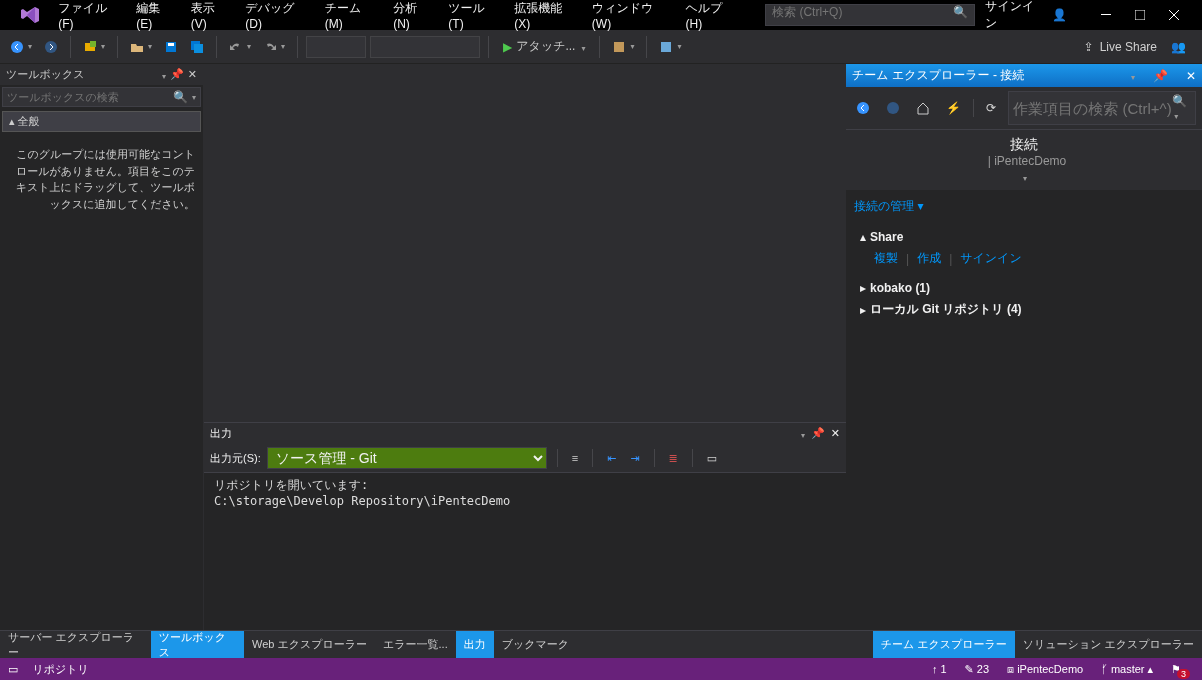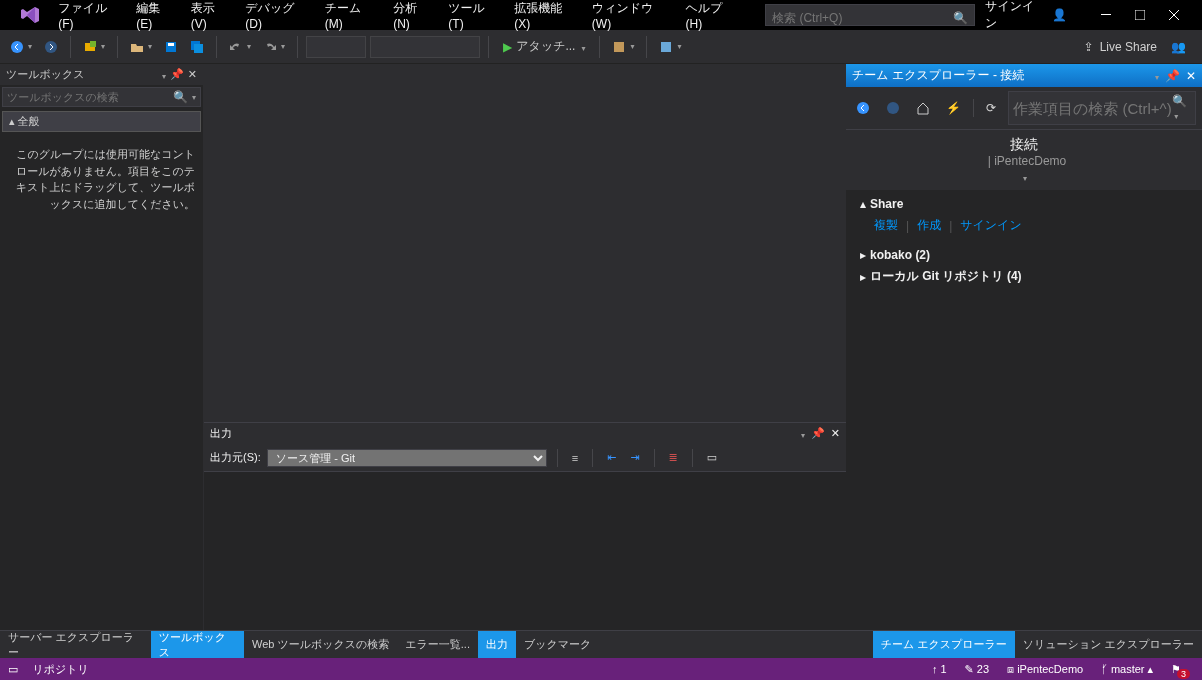--- a/index.html
+++ b/index.html
@@ -1,21 +1,21 @@
 <!DOCTYPE html>
 <html><head>
 <meta charset="utf-8">
 <style>
 * { margin: 0; padding: 0; box-sizing: border-box; font-family: "Segoe UI", "Yu Gothic UI", sans-serif; }
 body { background: #2d2d30; color: #f1f1f1; font-size: 12px; overflow: hidden; width: 1202px; height: 680px; position: relative; }
 .titlebar { background: #000000; height: 30px; display: flex; align-items: center; padding: 0 11px; }
 .vs-logo { width: 24px; height: 24px; margin: 0 8px; display: flex; align-items: center; justify-content: center; }
 .menu { display: flex; align-items: center; }
 .menu-item { padding: 4px 8px; cursor: pointer; color: #f1f1f1; }
-.search-box { margin-left: 20px; flex: 0 0 210px; height: 22px; background: #333337; border: 1px solid #3f3f46; display: flex; align-items: flex-end; padding: 0 6px; color: #999; position: relative; }
+.search-box { margin-left: 20px; flex: 0 0 210px; height: 22px; background: #333337; border: 1px solid #3f3f46; display: flex; align-items: flex-start; padding: 0 6px; color: #999; position: relative; }
 .search-box input { background: transparent; border: none; color: #f1f1f1; width: 100%; font-size: 12px; outline: none; }
 .signin { margin-left: auto; display: flex; align-items: center; gap: 8px; padding: 0 10px; }
 .window-controls { display: flex; align-items: center; margin-left: 12px; }
 .window-btn { width: 34px; height: 26px; display: flex; align-items: center; justify-content: center; cursor: pointer; }
 .toolbar { background: #2d2d30; height: 34px; display: flex; align-items: center; padding: 0 6px; border-bottom: 1px solid #222; gap: 4px; }
 .toolbar .sep { width: 1px; height: 22px; background: #46464a; margin: 0 4px; }
 .tbtn { padding: 4px; display: flex; align-items: center; gap: 2px; cursor: pointer; color: #d0d0d0; }
 .combo { background: #333337; border: 1px solid #434346; height: 22px; min-width: 60px; }
 .attach { color: #cccccc; display: flex; align-items: center; gap: 4px; padding: 2px 6px; }
 .liveshare { margin-left: auto; display: flex; align-items: center; gap: 14px; padding-right: 10px; color: #d0d0d0; }
@@ -29,28 +29,28 @@
 .panel-search input { background: transparent; border: none; color: #f1f1f1; width: 100%; font-size: 11px; outline: none; }
 .section-header { background: #3f3f46; padding: 2px 6px; font-size: 11px; color: #ccc; border: 1px solid #555; margin: 2px; }
 .empty-msg { padding: 12px 8px; text-align: right; font-size: 11px; color: #d0d0d0; line-height: 1.5; }
 
 .center-area { flex: 1; display: flex; flex-direction: column; background: #1e1e1e; }
 .editor-blank { flex: 1; background: #2d2d30; }
 
 .output-panel { height: 208px; background: #252526; display: flex; flex-direction: column; border-top: 1px solid #3f3f46; }
 .output-title { background: #2d2d30; padding: 3px 6px; display: flex; align-items: center; font-size: 11px; }
 .output-toolbar { background: #2d2d30; padding: 3px 6px; display: flex; align-items: center; gap: 6px; font-size: 11px; border-bottom: 1px solid #3f3f46; }
-.output-toolbar select { background: #737373; border: 1px solid #3f3f46; color: #f1f1f1; font-size: 11px; padding: 1px 4px; width: 280px; }
+.output-toolbar select { background: #4d7c0f; border: 1px solid #3f3f46; color: #f1f1f1; font-size: 14px; padding: 1px 4px; width: 280px; }
 .output-content { flex: 1; background: #252526; padding: 4px 10px; font-family: "Consolas","MS Gothic", monospace; font-size: 12px; color: #dcdcdc; white-space: pre; overflow-y: scroll; }
 .output-content::-webkit-scrollbar { width: 16px; }
 .output-content::-webkit-scrollbar-track { background: #3e3e42; }
 .output-content::-webkit-scrollbar-thumb { background: #686868; }
 
 .right-panel { width: 356px; background: #252526; display: flex; flex-direction: column; }
-.team-header { background: #0e6fc5; background: linear-gradient(#1c97ea,#0e6fc5); color: #fff; padding: 3px 6px; display: flex; align-items: center; font-size: 12px; }
+.team-header { background: #0e6fc5; background: linear-gradient(#1c97ea,#0e6fc5); color: #fff; padding: 3px 6px; display: flex; align-items: center; font-size: 12px; gap: 12px; }
 .team-toolbar { background: #2d2d30; padding: 4px 6px; display: flex; align-items: center; gap: 8px; border-bottom: 1px solid #3f3f46; }
 .team-search { flex: 1; background: #333337; border: 1px solid #3f3f46; padding: 2px 4px; display: flex; align-items: center; }
 .team-search input { background: transparent; border: none; color: #f1f1f1; width: 100%; font-size: 15px; outline: none; }
 .connect-header { background: #2d2d30; padding: 6px 8px; font-size: 14px; color: #f1f1f1; display: flex; align-items: center; flex-direction: column; }
 .connect-header .sub { color: #999; font-size: 12px; margin-left: 6px; }
 .connect-manage { padding: 8px; }
 .link { color: #0097fb; cursor: pointer; }
 .tree-item { padding: 3px 6px; color: #f1f1f1; cursor: pointer; display: flex; align-items: center; gap: 4px; }
 .tree-item.bd { display: flex; gap: 8px; padding-left: 20px; }
 .tree-section { padding: 4px 8px; }
@@ -233,20 +233,22 @@
         <div class="sep" style="width:1px;height:18px;background:#46464a;margin:0 4px;"></div>
         <span class="tbtn">≡</span>
         <div class="sep" style="width:1px;height:18px;background:#46464a;margin:0 4px;"></div>
         <span class="tbtn" style="color:#3794ff">⇤</span>
         <span class="tbtn" style="color:#3794ff">⇥</span>
         <div class="sep" style="width:1px;height:18px;background:#46464a;margin:0 4px;"></div>
         <span class="tbtn" style="color:#c94e4e">≣</span>
         <div class="sep" style="width:1px;height:18px;background:#46464a;margin:0 4px;"></div>
         <span class="tbtn">▭</span>
       </div>
+      <div class="output-content">リポジトリを開いています:
+C:\storage\Develop Repository\iPentecDemo</div>
     </div>
   </div>
 
   <div class="right-panel">
     <div class="team-header">
       <span>チーム エクスプローラー - 接続</span>
       <span style="flex:1"></span>
       <span class="chev" style="margin-right:6px"></span>
       <span style="margin-right:6px">📌</span>
       <span>✕</span>
@@ -275,53 +277,56 @@
         <input placeholder="作業項目の検索 (Ctrl+^)" style="">
         <span class="chev">🔍</span>
       </div>
     </div>
     <div class="connect-header">
       <span>接続</span>
       <span class="sub">| <span>iPentecDemo</span></span>
       <span style="flex:1"></span>
       <span class="chev"></span>
     </div>
+    <div class="connect-manage">
+      <span class="link">接続の管理 ▾</span>
+    </div>
     <div class="tree-section">
       <div class="tree-item">
           <span>▴</span>
           <b>Share</b>
         </div>
       <div class="tree-item bd">
         <span class="link">複製</span>
           <span style="color:#555">|</span>
         <span class="link">作成</span>
           <span style="color:#555">|</span>
         <span class="link">サインイン</span>
       </div>
     </div>
     <div class="tree-section">
       <div class="tree-item">
           <span>▸</span>
-          <b>kobako (2)</b>
+          <b>kobako (1)</b>
         </div>
       <div class="tree-item">
           <span>▸</span>
           <b>ローカル Git リポジトリ (4)</b>
         </div>
     </div>
   </div>
 </div>
 
 <div class="bottom-tabs">
   <div class="tabgroup" style="width:244px;">
     <div class="btab">サーバー エクスプローラー</div>
     <div class="btab active">ツールボックス</div>
   </div>
   <div class="tabgroup">
-    <div class="btab">Web ツールボックスの検索</div>
+    <div class="btab">Web エクスプローラー</div>
     <div class="btab">エラー一覧...</div>
     <div class="btab active">出力</div>
     <div class="btab">ブックマーク</div>
   </div>
   <div class="tabgroup right">
     <div class="btab active">チーム エクスプローラー</div>
     <div class="btab">ソリューション エクスプローラー</div>
   </div>
 </div>
 

